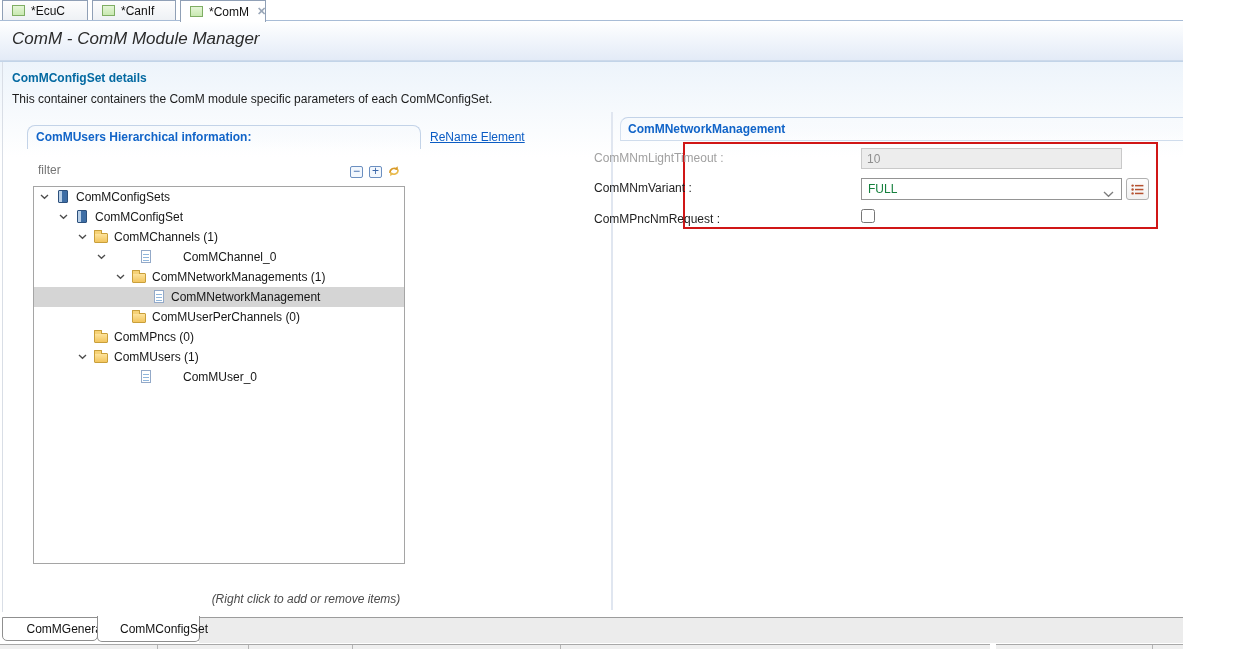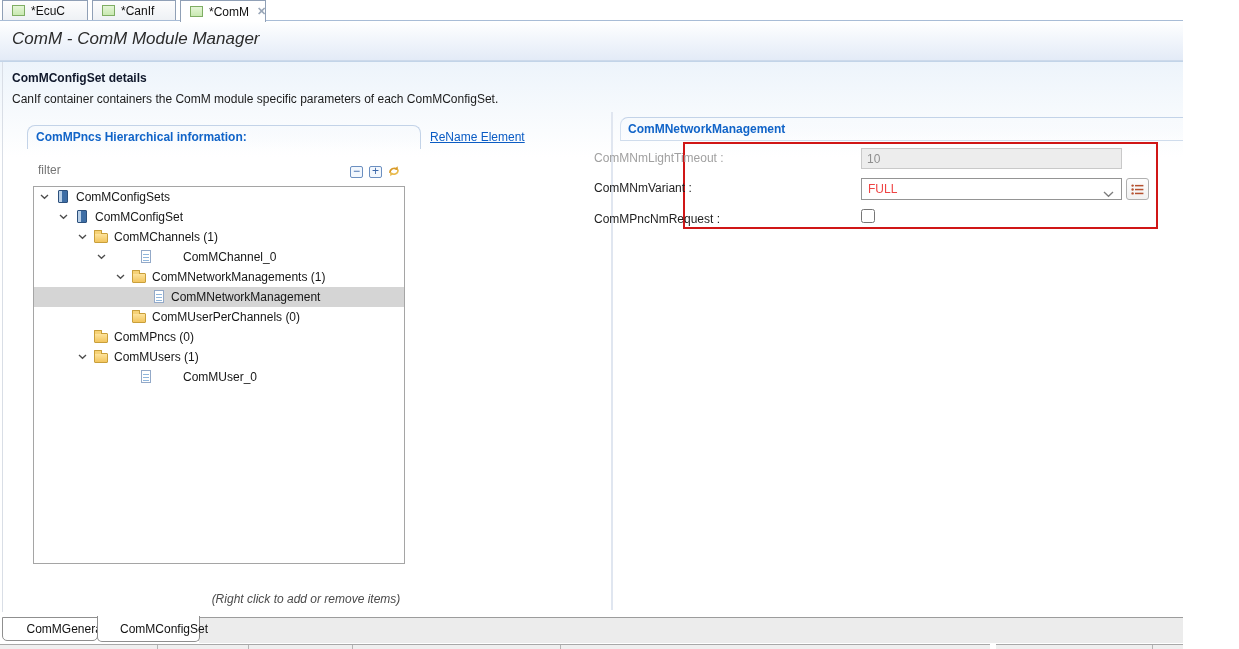--- a/index.html
+++ b/index.html
@@ -19,21 +19,21 @@
   
   .titlebar{position:absolute;left:0;top:21px;width:1239px;height:39px;
             background:linear-gradient(#ffffff,#e3ebf7);border-bottom:1px solid #ccd9ea;font-style:italic;}
   .pagetitle{position:absolute;left:12px;top:8px;font-size:17px;color:#2b2b2b;}
 
   
   .formbg{position:absolute;left:0;top:61px;width:1239px;height:555px;
           background:linear-gradient(#edf4fb,#ffffff 95px);border-top:1px solid #c2d4e8;}
   .leftedge{position:absolute;left:2px;top:62px;width:1px;height:550px;background:#d9dee6;}
 
-  .sec-heading{position:absolute;left:12px;top:71px;font-weight:bold;color:#0f172a;}
+  .sec-heading{position:absolute;left:12px;top:71px;font-weight:bold;color:#0369a1;}
   .sec-desc{position:absolute;left:12px;top:92px;color:#1b1b1b;}
 
   
   .hier-box{position:absolute;left:27px;top:125px;width:394px;height:24px;box-sizing:border-box;
             border:1px solid #c3d3e8;border-bottom:none;border-radius:8px 8px 0 0;
             background:linear-gradient(#f7fafd,rgba(255,255,255,0));}
   .hier-heading{position:absolute;left:36px;top:130px;font-weight:bold;color:#1164c8;}
   .rename{position:absolute;left:430px;top:130px;color:#0b5cc4;text-decoration:underline;cursor:pointer;}
   .filterin{position:absolute;left:36px;top:162px;width:160px;border:none;background:transparent;
             font-family:"Liberation Sans",sans-serif;font-size:12px;color:#9c9c9c;outline:none;}
@@ -73,21 +73,21 @@
   .rheading{position:absolute;left:628px;top:122px;font-weight:bold;color:#1164c8;}
   .redbox{position:absolute;left:683px;top:142px;width:475px;height:87px;box-sizing:border-box;
           border:2px solid #d01616;pointer-events:none;}
   .flabel{position:absolute;left:594px;width:234px;text-align:left;color:#1e1e1e;}
   .flabel.dis{color:#a0a0a0;}
   .ftext{position:absolute;left:861px;top:148px;width:261px;height:21px;box-sizing:border-box;
          background:#ededed;border:1px solid #c9c9c9;color:#8f8f8f;font-family:"Liberation Sans",sans-serif;
          font-size:12px;padding:0 5px;}
   .fselect{position:absolute;left:861px;top:178px;width:261px;height:22px;box-sizing:border-box;
          background:#fff;border:1px solid #949494;display:flex;align-items:center;cursor:pointer;}
-  .fselect .selval{padding-left:6px;color:#ef4444;}
+  .fselect .selval{padding-left:6px;color:#15803d;}
   .fselect .selchev{position:absolute;right:7px;top:8px;}
   .listbtn{position:absolute;left:1126px;top:178px;width:23px;height:22px;box-sizing:border-box;
          border:1px solid #b0b0b0;border-radius:3px;background:linear-gradient(#fdfdfd,#f1f1f1);
          display:flex;align-items:center;justify-content:center;cursor:pointer;}
   .fcheck{position:absolute;left:861px;top:209px;width:14px;height:14px;margin:0;cursor:pointer;}
 
   
   .btab-gray{position:absolute;left:199px;top:617px;width:1040px;height:26px;background:#ececec;
              border-top:1px solid #9c9c9c;box-sizing:border-box;}
   .btab{position:absolute;box-sizing:border-box;background:#fff;border:1px solid #8f8f8f;
@@ -123,24 +123,24 @@
   </div>
 
   <div class="titlebar">
     <div class="pagetitle">ComM - ComM Module Manager</div>
   </div>
 
   <div class="formbg"></div>
   <div class="leftedge"></div>
 
   <div class="sec-heading">ComMConfigSet details</div>
-  <div class="sec-desc">CanIf container containers the ComM module specific parameters of each ComMConfigSet.</div>
+  <div class="sec-desc">This container containers the ComM module specific parameters of each ComMConfigSet.</div>
 
   <div class="hier-box"></div>
-  <div class="hier-heading">ComMPncs Hierarchical information:</div>
+  <div class="hier-heading">ComMUsers Hierarchical information:</div>
   <a class="rename">ReName Element</a>
 
   <input class="filterin" placeholder="filter" style="">
   <div class="sqicon" style="left:350px;top:166px;">−</div>
   <div class="sqicon" style="left:369px;top:166px;">+</div>
   <div class="refresh">
     <svg width="16" height="14" viewBox="0 0 16 14">
       <path d="M4 9 A4.2 4.2 0 0 1 11 5.4" fill="none" stroke="#d89a28" stroke-width="1.6"></path>
       <path d="M11.6 2.2 L12 6.2 L8.2 5.2 Z" fill="#d89a28"></path>
       <path d="M12 5.5 A4.2 4.2 0 0 1 5 9.1" fill="none" stroke="#e9bb4e" stroke-width="1.6"></path>

